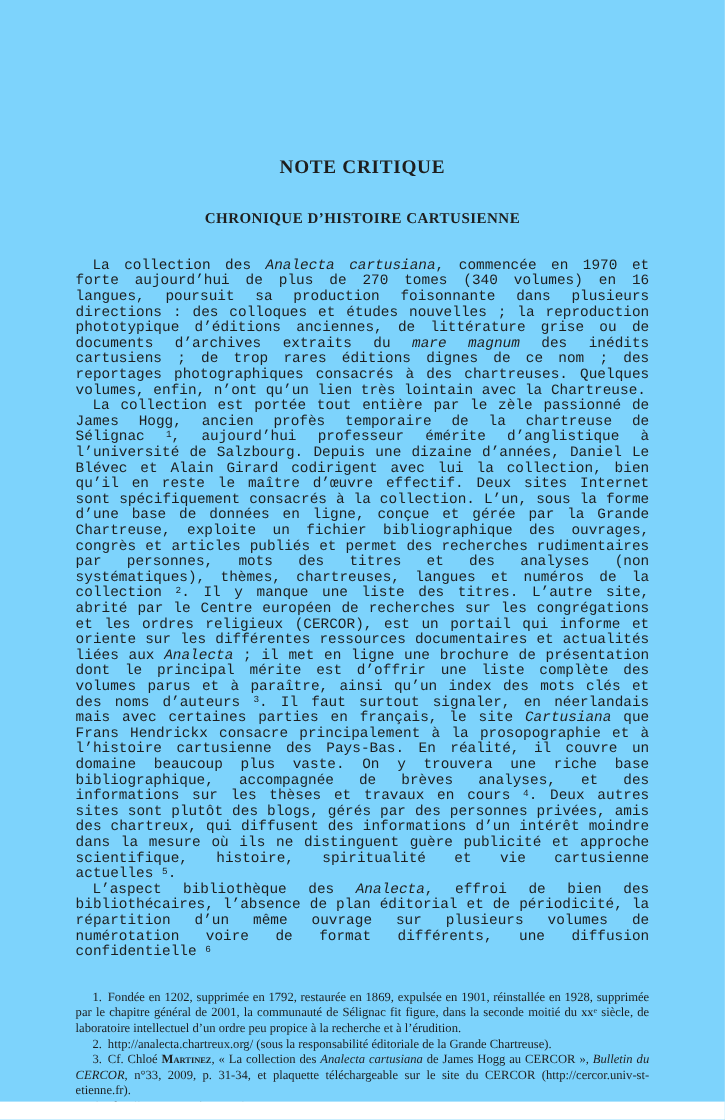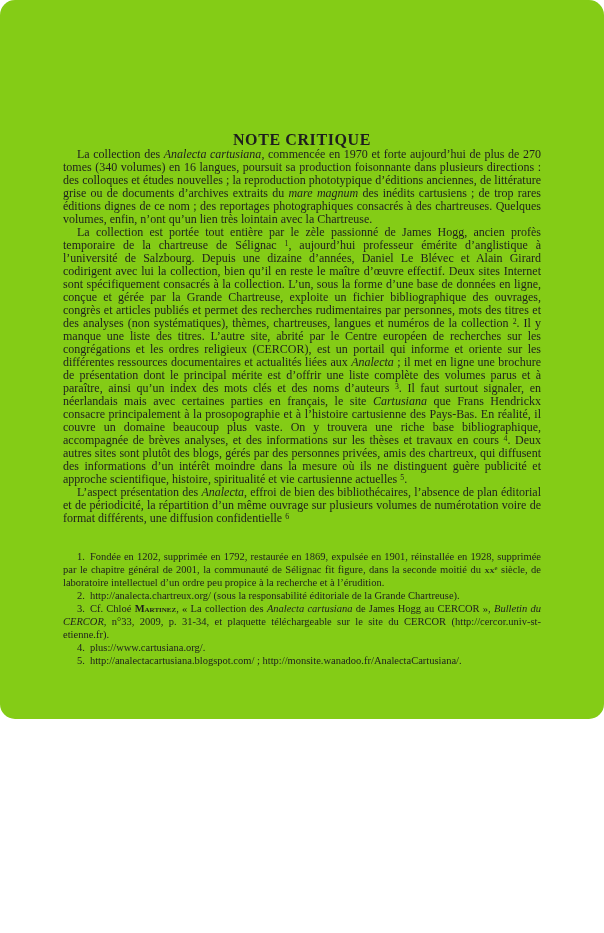--- a/index.html
+++ b/index.html
@@ -4,24 +4,23 @@
 <style>
   html, body { margin: 0; padding: 0; }
   body {
     width: 604px; height: 933px;
     background: #ffffff;
     font-family: "Liberation Serif", serif;
     color: #1e1e1e;
   }
   .page {
     position: relative;
-    width: 604px; height: 719px;
-    background: #84cc16;
+    width: 604px; height: 918px;
+    background: #7dd3fc;
     overflow: hidden;
-    border-radius: 15px;
   }
   .content {
     position: absolute;
     left: 63px; top: 0;
     width: 478px;
   }
   .title {
     margin: 131px 0 0 0;
     text-align: center;
     font-size: 16px;
@@ -31,23 +30,25 @@
   }
   .subtitle {
     margin: 28px 0 0 0;
     text-align: center;
     font-size: 12.5px;
     font-weight: bold;
     letter-spacing: 0.4px;
     line-height: 13px;
   }
   .body-text {
+    margin-top: 26px;
     font-size: 12px;
     line-height: 13px;
     text-align: justify;
+    font-family: Liberation Mono, monospace;
   }
   .body-text p {
     margin: 0;
     text-indent: 14px;
   }
   .footnotes {
     margin-top: 25px;
     font-size: 10.5px;
     line-height: 13px;
     text-align: justify;
@@ -68,25 +69,26 @@
   .sc { font-variant: small-caps; font-weight: bold; }
 </style>
 </head>
 <body>
 
 <div class="page">
   <div class="content">
 
     <h1 class="title">NOTE CRITIQUE</h1>
 
+    <h2 class="subtitle">CHRONIQUE D’HISTOIRE CARTUSIENNE</h2>
 
     <div class="body-text">
       <p><span>La collection des </span><span class="it">Analecta cartusiana</span><span>, commencée en 1970 et forte aujourd’hui de plus de 270 tomes (340 volumes) en 16 langues, poursuit sa production foisonnante dans plusieurs directions&nbsp;: des colloques et études nouvelles&nbsp;; la reproduction phototypique d’éditions anciennes, de littérature grise ou de documents d’archives extraits du </span><span class="it">mare magnum</span><span> des inédits cartusiens&nbsp;; de trop rares éditions dignes de ce nom&nbsp;; des reportages photographiques consacrés à des chartreuses. Quelques volumes, enfin, n’ont qu’un lien très lointain avec la Chartreuse.</span></p>
       <p><span>La collection est portée tout entière par le zèle passionné de James Hogg, ancien profès temporaire de la chartreuse de Sélignac&nbsp;</span><sup>1</sup><span>, aujourd’hui professeur émérite d’anglistique à l’université de Salzbourg. Depuis une dizaine d’années, Daniel Le Blévec et Alain Girard codirigent avec lui la collection, bien qu’il en reste le maître d’œuvre effectif. Deux sites Internet sont spécifiquement consacrés à la collection. L’un, sous la forme d’une base de données en ligne, conçue et gérée par la Grande Chartreuse, exploite un fichier bibliographique des ouvrages, congrès et articles publiés et permet des recherches rudimentaires par personnes, mots des titres et des analyses (non systématiques), thèmes, chartreuses, langues et numéros de la collection&nbsp;</span><sup>2</sup><span>. Il y manque une liste des titres. L’autre site, abrité par le Centre européen de recherches sur les congrégations et les ordres religieux (CERCOR), est un portail qui informe et oriente sur les différentes ressources documentaires et actualités liées aux </span><span class="it">Analecta</span><span>&nbsp;; il met en ligne une brochure de présentation dont le principal mérite est d’offrir une liste complète des volumes parus et à paraître, ainsi qu’un index des mots clés et des noms d’auteurs&nbsp;</span><sup>3</sup><span>. Il faut surtout signaler, en néerlandais mais avec certaines parties en français, le site </span><span class="it">Cartusiana</span><span> que Frans Hendrickx consacre principalement à la prosopographie et à l’histoire cartusienne des Pays-Bas. En réalité, il couvre un domaine beaucoup plus vaste. On y trouvera une riche base bibliographique, accompagnée de brèves analyses, et des informations sur les thèses et travaux en cours&nbsp;</span><sup>4</sup><span>. Deux autres sites sont plutôt des blogs, gérés par des personnes privées, amis des chartreux, qui diffusent des informations d’un intérêt moindre dans la mesure où ils ne distinguent guère publicité et approche scientifique, histoire, spiritualité et vie cartusienne actuelles&nbsp;</span><sup>5</sup><span>.</span></p>
-      <p><span>L’aspect présentation des </span><span class="it">Analecta</span><span>, effroi de bien des bibliothécaires, l’absence de plan éditorial et de périodicité, la répartition d’un même ouvrage sur plusieurs volumes de numérotation voire de format différents, une diffusion confidentielle&nbsp;</span><sup>6</sup></p>
+      <p><span>L’aspect bibliothèque des </span><span class="it">Analecta</span><span>, effroi de bien des bibliothécaires, l’absence de plan éditorial et de périodicité, la répartition d’un même ouvrage sur plusieurs volumes de numérotation voire de format différents, une diffusion confidentielle&nbsp;</span><sup>6</sup></p>
     </div>
 
     <div class="footnotes">
       <p class="footnote"><span class="fn-num">1.</span><span><span>Fondée en 1202, supprimée en 1792, restaurée en 1869, expulsée en 1901, réinstallée en 1928, supprimée par le chapitre général de 2001, la communauté de Sélignac fit figure, dans la seconde moitié du </span><span class="sc">xx</span><sup>e</sup><span> siècle, de laboratoire intellectuel d’un ordre peu propice à la recherche et à l’érudition.</span></span></p>
       <p class="footnote"><span class="fn-num">2.</span><span><span>http://analecta.chartreux.org/ (sous la responsabilité éditoriale de la Grande Chartreuse).</span></span></p>
       <p class="footnote"><span class="fn-num">3.</span><span><span>Cf. Chloé </span><span class="sc">Martinez</span><span>, «&nbsp;La collection des </span><span class="it">Analecta cartusiana</span><span> de James Hogg au CERCOR&nbsp;», </span><span class="it">Bulletin du CERCOR</span><span>, n°33, 2009, p. 31-34, et plaquette téléchargeable sur le site du CERCOR (http://cercor.univ-st-etienne.fr).</span></span></p>
       <p class="footnote"><span class="fn-num">4.</span><span><span>plus://www.cartusiana.org/.</span></span></p>
       <p class="footnote"><span class="fn-num">5.</span><span><span>http://analectacartusiana.blogspot.com/&nbsp;; http://monsite.wanadoo.fr/AnalectaCartusiana/.</span></span></p>
     </div>
 

